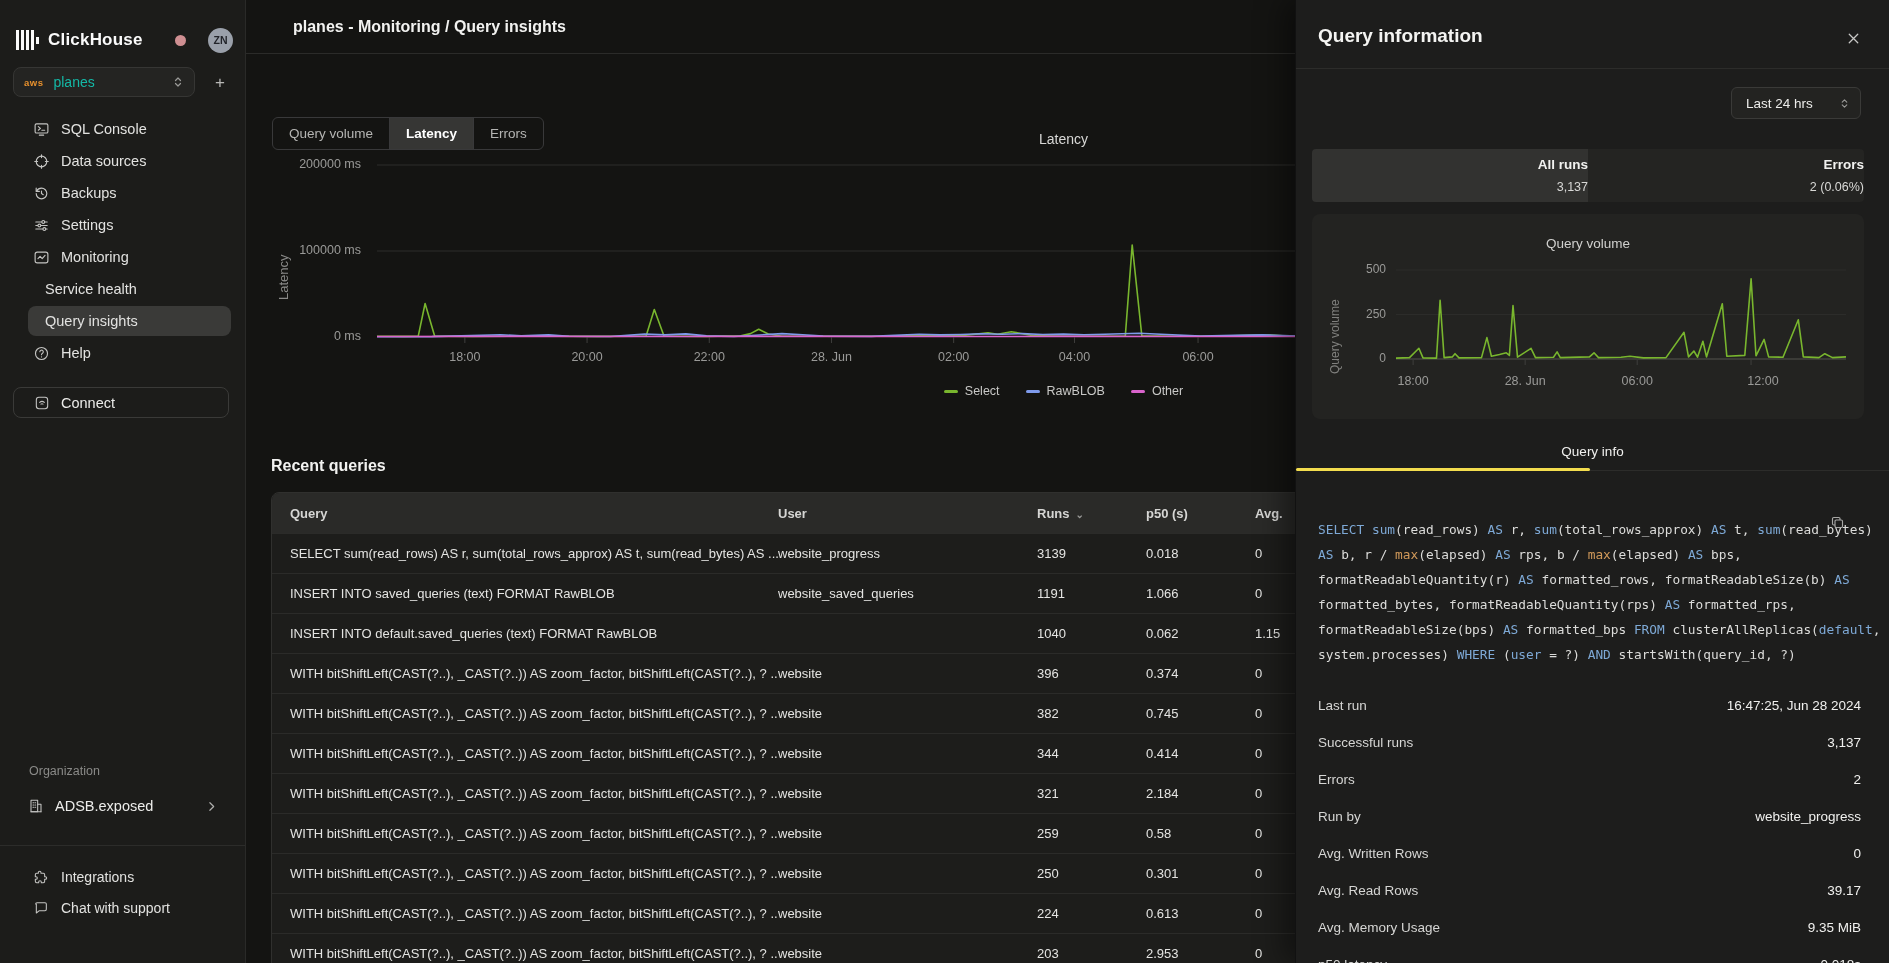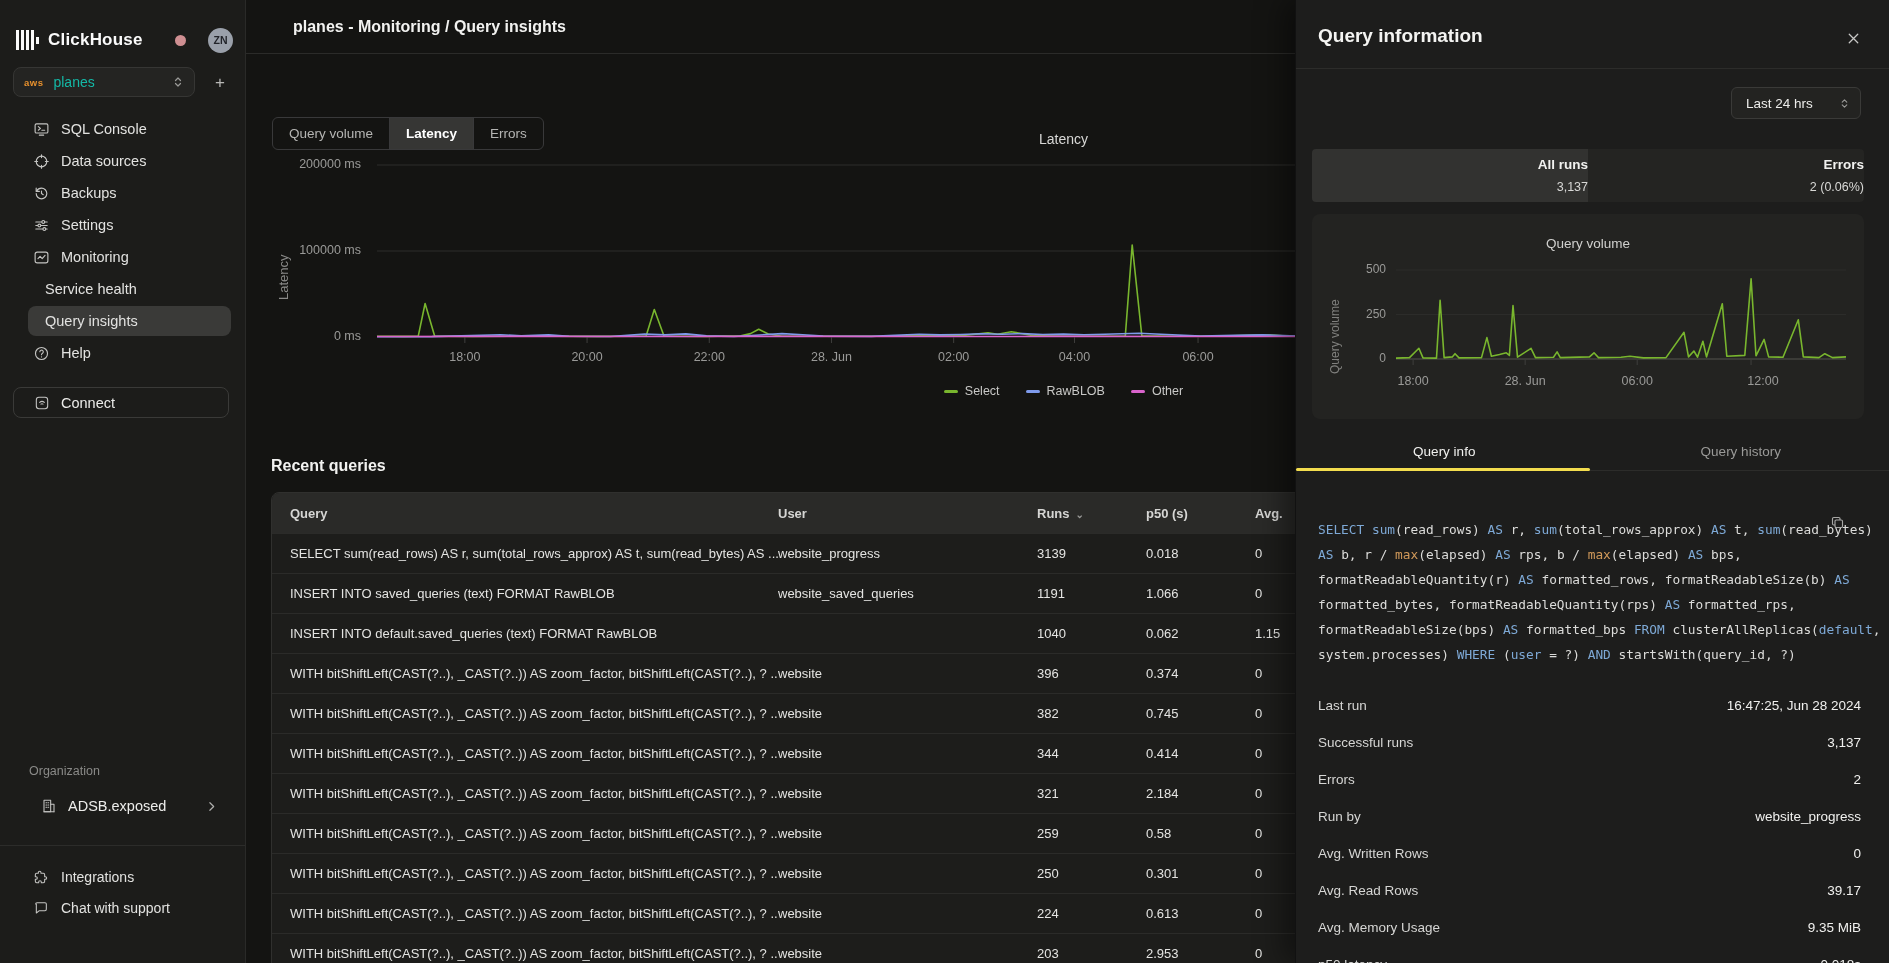--- a/index.html
+++ b/index.html
@@ -28,21 +28,21 @@
   .service-select .updown { margin-left:auto; color:#9a9a98; }
   .add-btn { position:absolute; left:208px; top:71px; width:24px; height:24px; background:none; border:none; color:#b8b8b6; font-size:17px; cursor:pointer; line-height:22px; }
   nav { position:absolute; left:0; top:113px; right:0; }
   .nav-item { height:32px; display:flex; align-items:center; padding-left:33px; font-size:14.5px; color:#e2e2e0; cursor:pointer; }
   .nav-item .icn { width:17px; margin-right:11px; color:#c4c4c2; }
   .nav-item.indent { padding-left:45px; }
   .nav-item.active { background:#3a3a38; border-radius:8px; margin:1px 14px 1px 28px; height:30px; padding-left:17px; }
   .connect-btn { position:absolute; left:13px; top:387px; width:216px; height:31px; border:1px solid #3a3a38; border-radius:8px; display:flex; align-items:center; padding-left:20px; font-size:14.5px; color:#ececea; cursor:pointer; }
   .connect-btn .icn { width:16px; margin-right:11px; color:#c4c4c2; }
   .org-label { position:absolute; left:29px; top:764px; font-size:12.5px; color:#8a8a88; }
-  .org-item { position:absolute; left:21px; top:790px; right:12px; height:32px; display:flex; align-items:center; padding-left:20px; font-size:14.5px; color:#ececea; cursor:pointer; }
+  .org-item { position:absolute; left:8px; top:790px; right:12px; height:32px; display:flex; align-items:center; padding-left:20px; font-size:14.5px; color:#ececea; cursor:pointer; }
   .org-item .icn { width:16px; margin-right:11px; color:#c4c4c2; }
   .org-item .chev { margin-left:auto; margin-right:14px; color:#b0b0ae; }
   .side-divider { position:absolute; left:0; right:0; top:845px; height:1px; background:#2c2c2a; }
   #side-footer { position:absolute; left:0; top:861px; right:0; }
   .foot-item { height:31px; display:flex; align-items:center; padding-left:33px; font-size:14px; color:#e2e2e0; cursor:pointer; }
   .foot-item .icn { width:16px; margin-right:12px; color:#c4c4c2; }
   .gdot { width:8px; height:8px; border-radius:50%; background:#86d986; }
 
   
   .main-header { position:absolute; left:246px; right:0; top:0; height:54px; border-bottom:1px solid #2b2b29; }
@@ -441,21 +441,20 @@
     <div class="qv-xlabs" id="qv-xlabs">
         <div class="xlab" style="left: 17.1px;">18:00</div>
         <div class="xlab" style="left: 129.15px;">28. Jun</div>
         <div class="xlab" style="left: 241.2px;">06:00</div>
         <div class="xlab" style="left: 367px;">12:00</div>
       </div>
   </div>
 
   <div class="qp-tabs" id="qp-tabs">
       <div class="qp-tab active">Query info</div>
-      <div class="qp-tab">Query history</div>
     </div>
   <div class="qp-tabline"></div>
   <div class="qp-underline"></div>
 
   <div class="qp-code" id="qp-code">
       <div class="code-line"><span class="c-k">SELECT </span><span class="c-k">sum</span><span class="c-p">(read_rows) </span><span class="c-k">AS</span><span class="c-p"> r, </span><span class="c-k">sum</span><span class="c-p">(total_rows_approx) </span><span class="c-k">AS</span><span class="c-p"> t, </span><span class="c-k">sum</span><span class="c-p">(read_bytes)</span></div>
       <div class="code-line"><span class="c-k">AS</span><span class="c-p"> b, r / </span><span class="c-f">max</span><span class="c-p">(elapsed) </span><span class="c-k">AS</span><span class="c-p"> rps, b / </span><span class="c-f">max</span><span class="c-p">(elapsed) </span><span class="c-k">AS</span><span class="c-p"> bps,</span></div>
       <div class="code-line"><span class="c-p">formatReadableQuantity(r) </span><span class="c-k">AS</span><span class="c-p"> formatted_rows, formatReadableSize(b) </span><span class="c-k">AS</span></div>
       <div class="code-line"><span class="c-p">formatted_bytes, formatReadableQuantity(rps) </span><span class="c-k">AS</span><span class="c-p"> formatted_rps,</span></div>
       <div class="code-line"><span class="c-p">formatReadableSize(bps) </span><span class="c-k">AS</span><span class="c-p"> formatted_bps </span><span class="c-k">FROM</span><span class="c-p"> clusterAllReplicas(</span><span class="c-k">default</span><span class="c-p">,</span></div>

